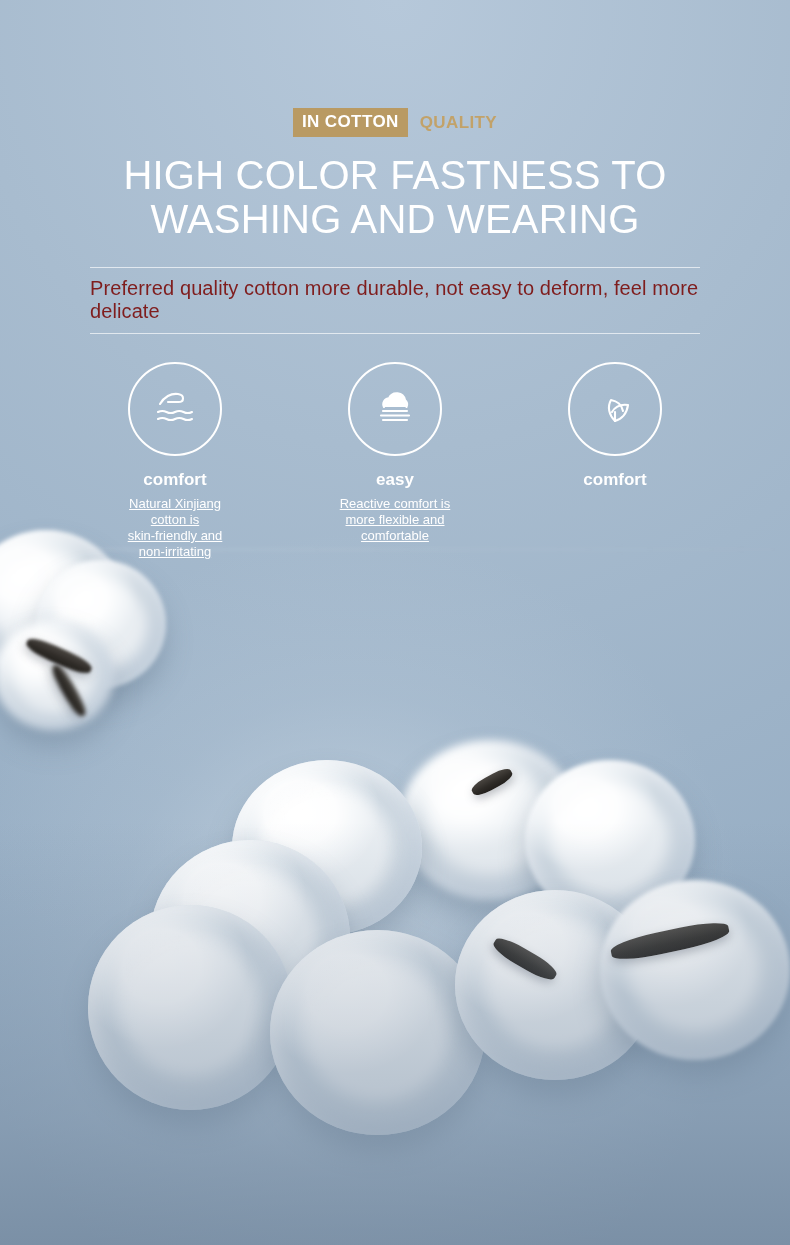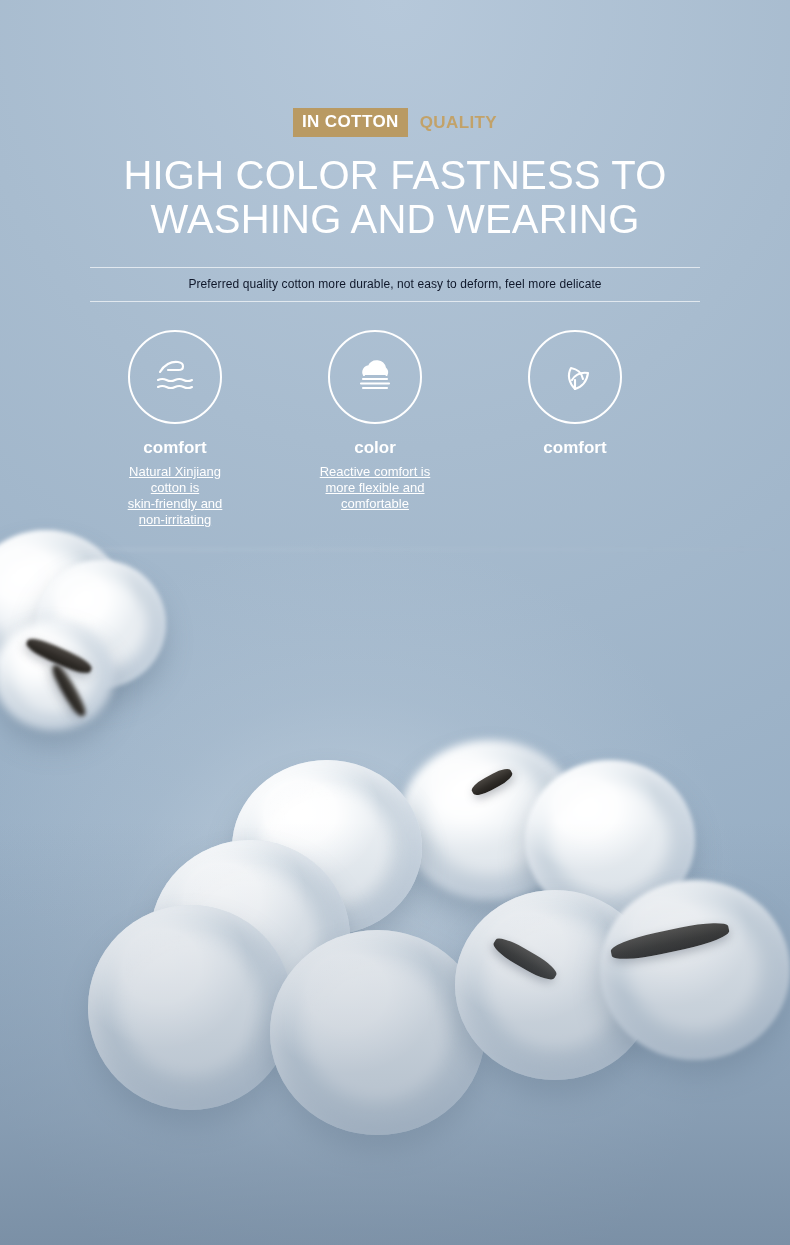--- a/index.html
+++ b/index.html
@@ -127,32 +127,32 @@
   .rule-wrap {
     margin: 26px auto 0;
     width: 610px;
     position: relative;
   }
   .rule {
     height: 1px;
     background: rgba(255,255,255,.65);
   }
   .subline {
-    text-align: center;
-    color: #0f172a;
-    font-size: 12px;
+    color: #7f1d1d;
+    font-size: 20px;
     padding: 9px 0 10px;
     letter-spacing: .1px;
   }
 
   
   .features {
     margin: 28px auto 0;
     width: 640px;
     display: flex;
+    justify-content: space-between;
   }
   .feature {
     width: 200px;
     text-align: center;
   }
   .circle {
     width: 90px;
     height: 90px;
     margin: 0 auto;
     border: 2px solid #ffffff;
@@ -243,21 +243,21 @@
         <div class="circle">
           <span>
             <svg width="54" height="54" viewBox="0 0 54 54" fill="none" stroke="#ffffff" stroke-width="2.1" stroke-linecap="round" stroke-linejoin="round">
               <path d="M16 27a6 6 0 0 1 5-8.8A8.5 8.5 0 0 1 37 20a5.5 5.5 0 0 1 1.5 7" fill="#ffffff" stroke="#ffffff"></path>
               <path d="M15 31h24"></path>
               <path d="M13 35.5h28"></path>
               <path d="M15 40h24"></path>
             </svg>
           </span>
         </div>
-        <div class="title">color</div>
+        <div class="title">easy</div>
         <div class="desc">Reactive comfort is
 more flexible and
 comfortable</div>
       </div>
 
       <div class="feature">
         <div class="circle">
           <span>
             <svg width="54" height="54" viewBox="0 0 54 54" fill="none" stroke="#ffffff" stroke-width="2.1" stroke-linecap="round" stroke-linejoin="round">
               <path d="M27 41c-6-6-8-14-4-21 6 1 11 5 12 11"></path>

